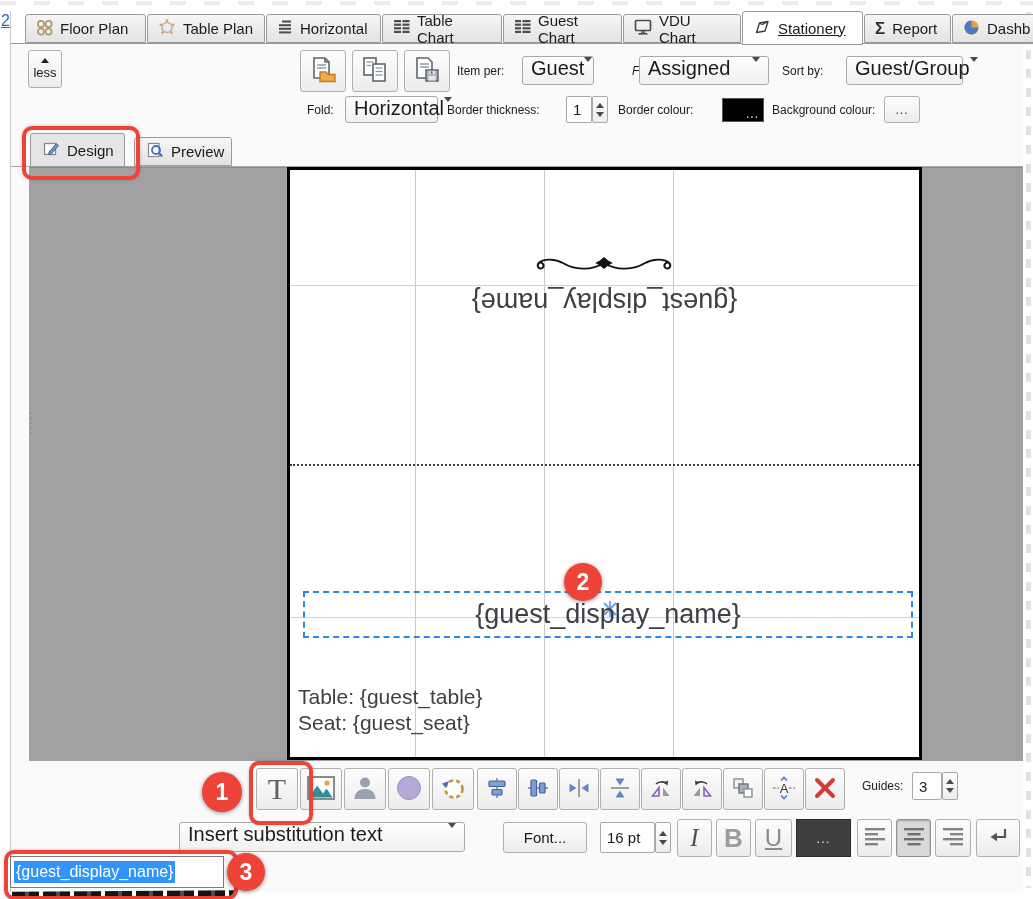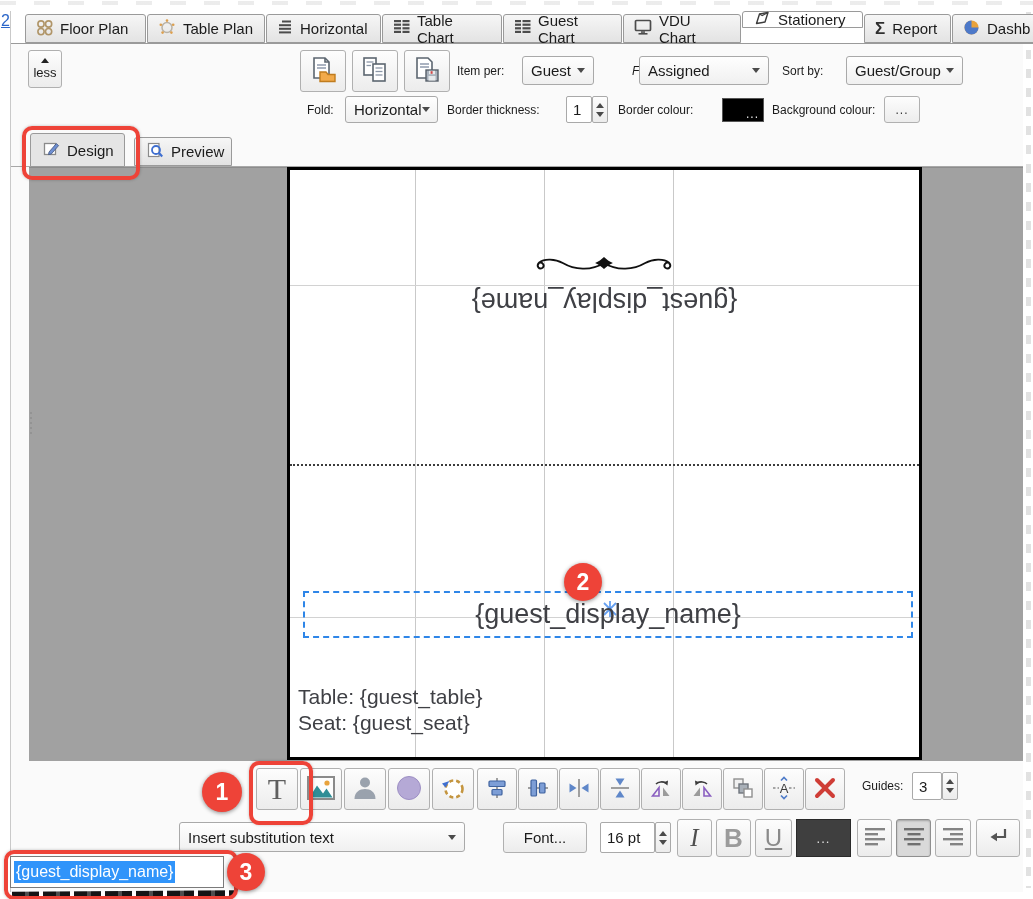--- a/index.html
+++ b/index.html
@@ -5,32 +5,32 @@
   html,body{margin:0;padding:0;background:#fff;}
   #stage{position:relative;width:1033px;height:899px;background:#fff;overflow:hidden;
          font-family:"Liberation Sans",sans-serif;color:#1b1b1b;}
   .abs{position:absolute;}
   .win{background:#fafafa;}
   .lbl{font-size:12px;color:#1b1b1b;display:flex;align-items:center;white-space:nowrap;}
   
   .tab{top:14px;height:29px;background:linear-gradient(#f6f6f6,#e3e3e3);border:1px solid #9a9a9a;
        border-radius:3px 3px 0 0;display:flex;align-items:center;gap:7px;padding:0 10px;
        font-size:15px;box-sizing:border-box;z-index:2;}
-  .tab.active{top:11px;height:17px;background:#fff;z-index:3;}
+  .tab.active{top:11px;height:34px;background:#fff;z-index:3;text-decoration:underline;}
   .tabline{top:43px;left:11px;width:1022px;height:1px;background:#9a9a9a;z-index:1;}
   .dtab{background:linear-gradient(#f6f6f6,#e2e2e2);border:1px solid #9a9a9a;border-radius:3px 3px 0 0;
         display:flex;align-items:center;gap:7px;padding:0 12px;font-size:15px;box-sizing:border-box;z-index:2;}
   .dtab.active{background:#e5e5e5;z-index:3;}
   .paneline{top:166px;left:11px;width:1012px;height:1px;background:#a8a8a8;z-index:1;}
   
   .btn{background:linear-gradient(#fdfdfd,#ececec);border:1px solid #b0b0b0;border-radius:3px;
        display:flex;align-items:center;justify-content:center;box-sizing:border-box;font-size:15px;}
   .btn.pressed{background:#d9d9d9;border-color:#8f8f8f;box-shadow:inset 0 1px 2px rgba(0,0,0,.25);}
   .combo{background:linear-gradient(#fefefe,#f0f0f0);border:1px solid #a9a9a9;border-radius:3px;
-         display:flex;align-items:center;padding:0 8px;font-size:15px;box-sizing:border-box;}
+         display:flex;align-items:flex-start;padding:0 8px;font-size:20px;box-sizing:border-box;}
   .combo .arr{margin-left:auto;width:0;height:0;border-left:4px solid transparent;
               border-right:4px solid transparent;border-top:5px solid #4a4a4a;}
   .edit{background:#fff;border:1px solid #a9a9a9;display:flex;align-items:center;padding:0 6px;
         font-size:15px;box-sizing:border-box;border-radius:2px;}
   .spin{background:linear-gradient(#fdfdfd,#ececec);border:1px solid #a9a9a9;border-radius:2px;
         display:flex;flex-direction:column;align-items:center;justify-content:center;gap:4px;box-sizing:border-box;}
   .tri-up{width:0;height:0;border-left:4px solid transparent;border-right:4px solid transparent;border-bottom:5px solid #4a4a4a;}
   .tri-dn{width:0;height:0;border-left:4px solid transparent;border-right:4px solid transparent;border-top:5px solid #4a4a4a;}
   
   .gray{background:#a1a1a1;border-top:1px solid #8c8c8c;}

